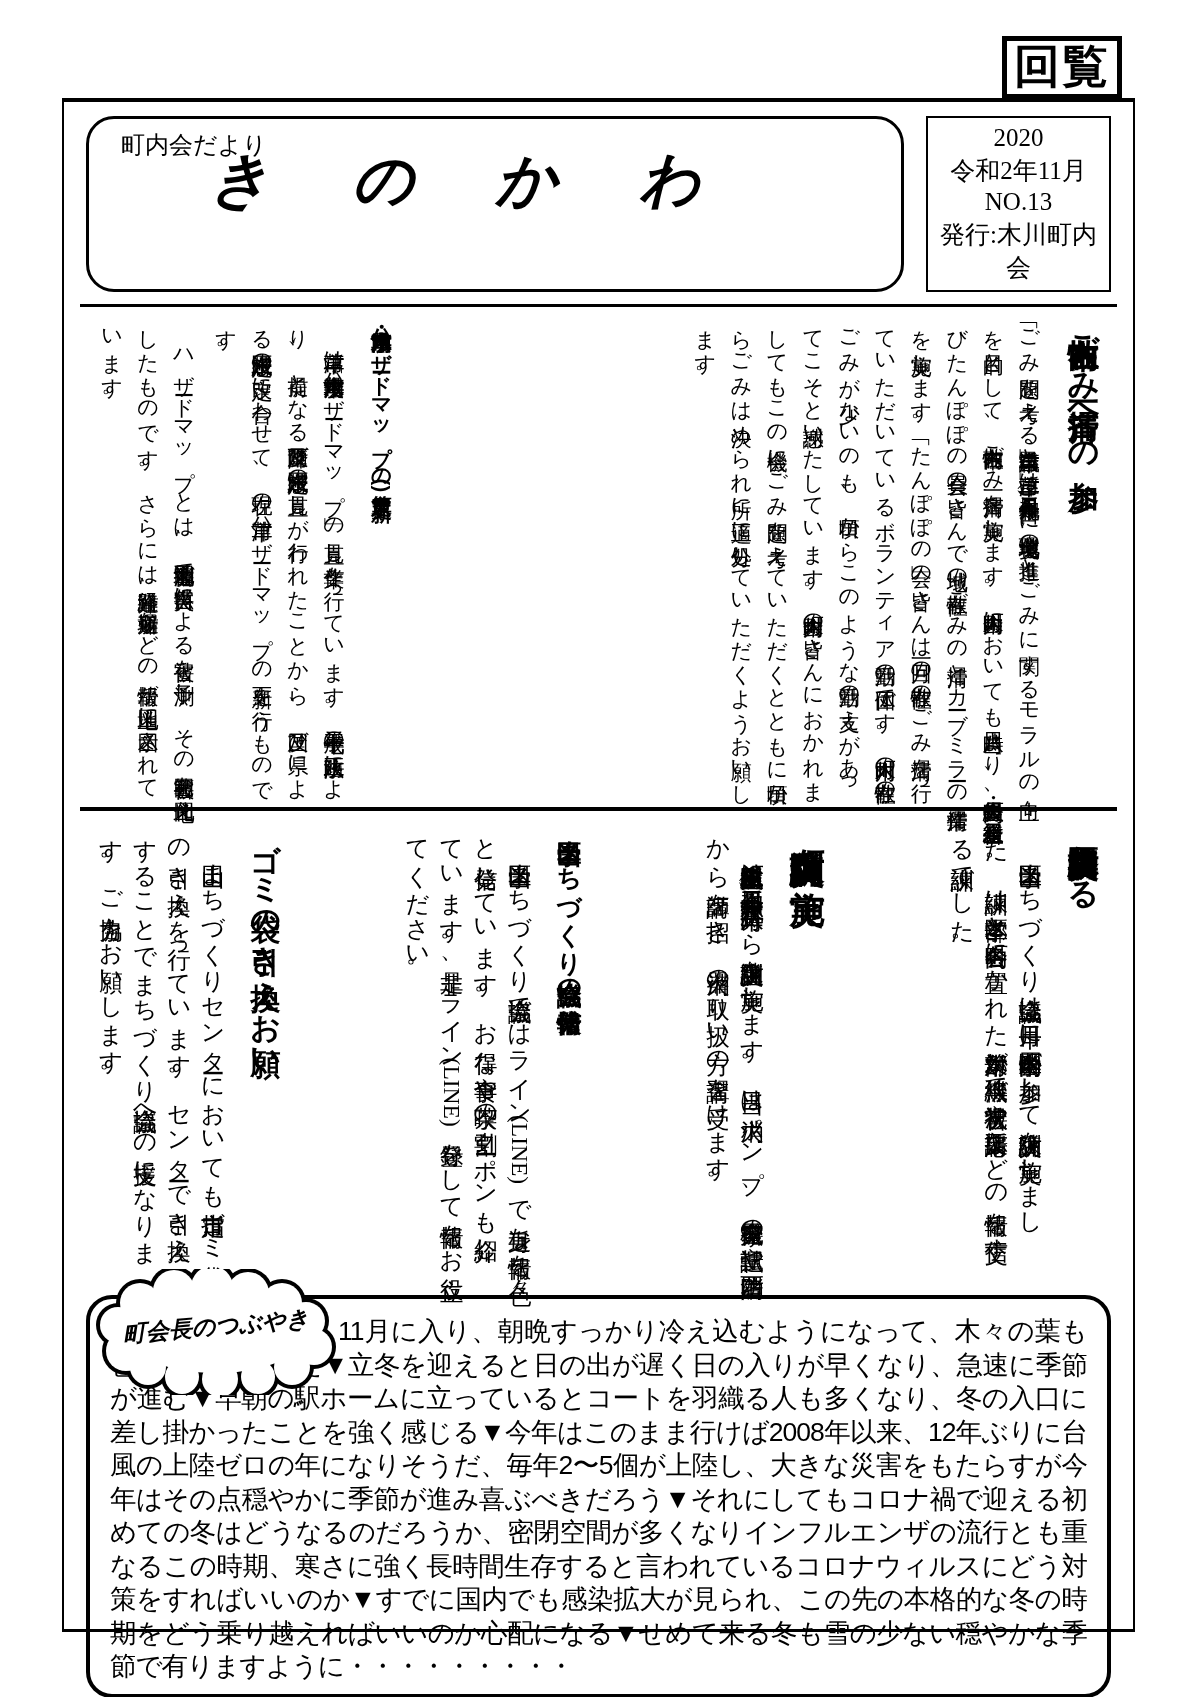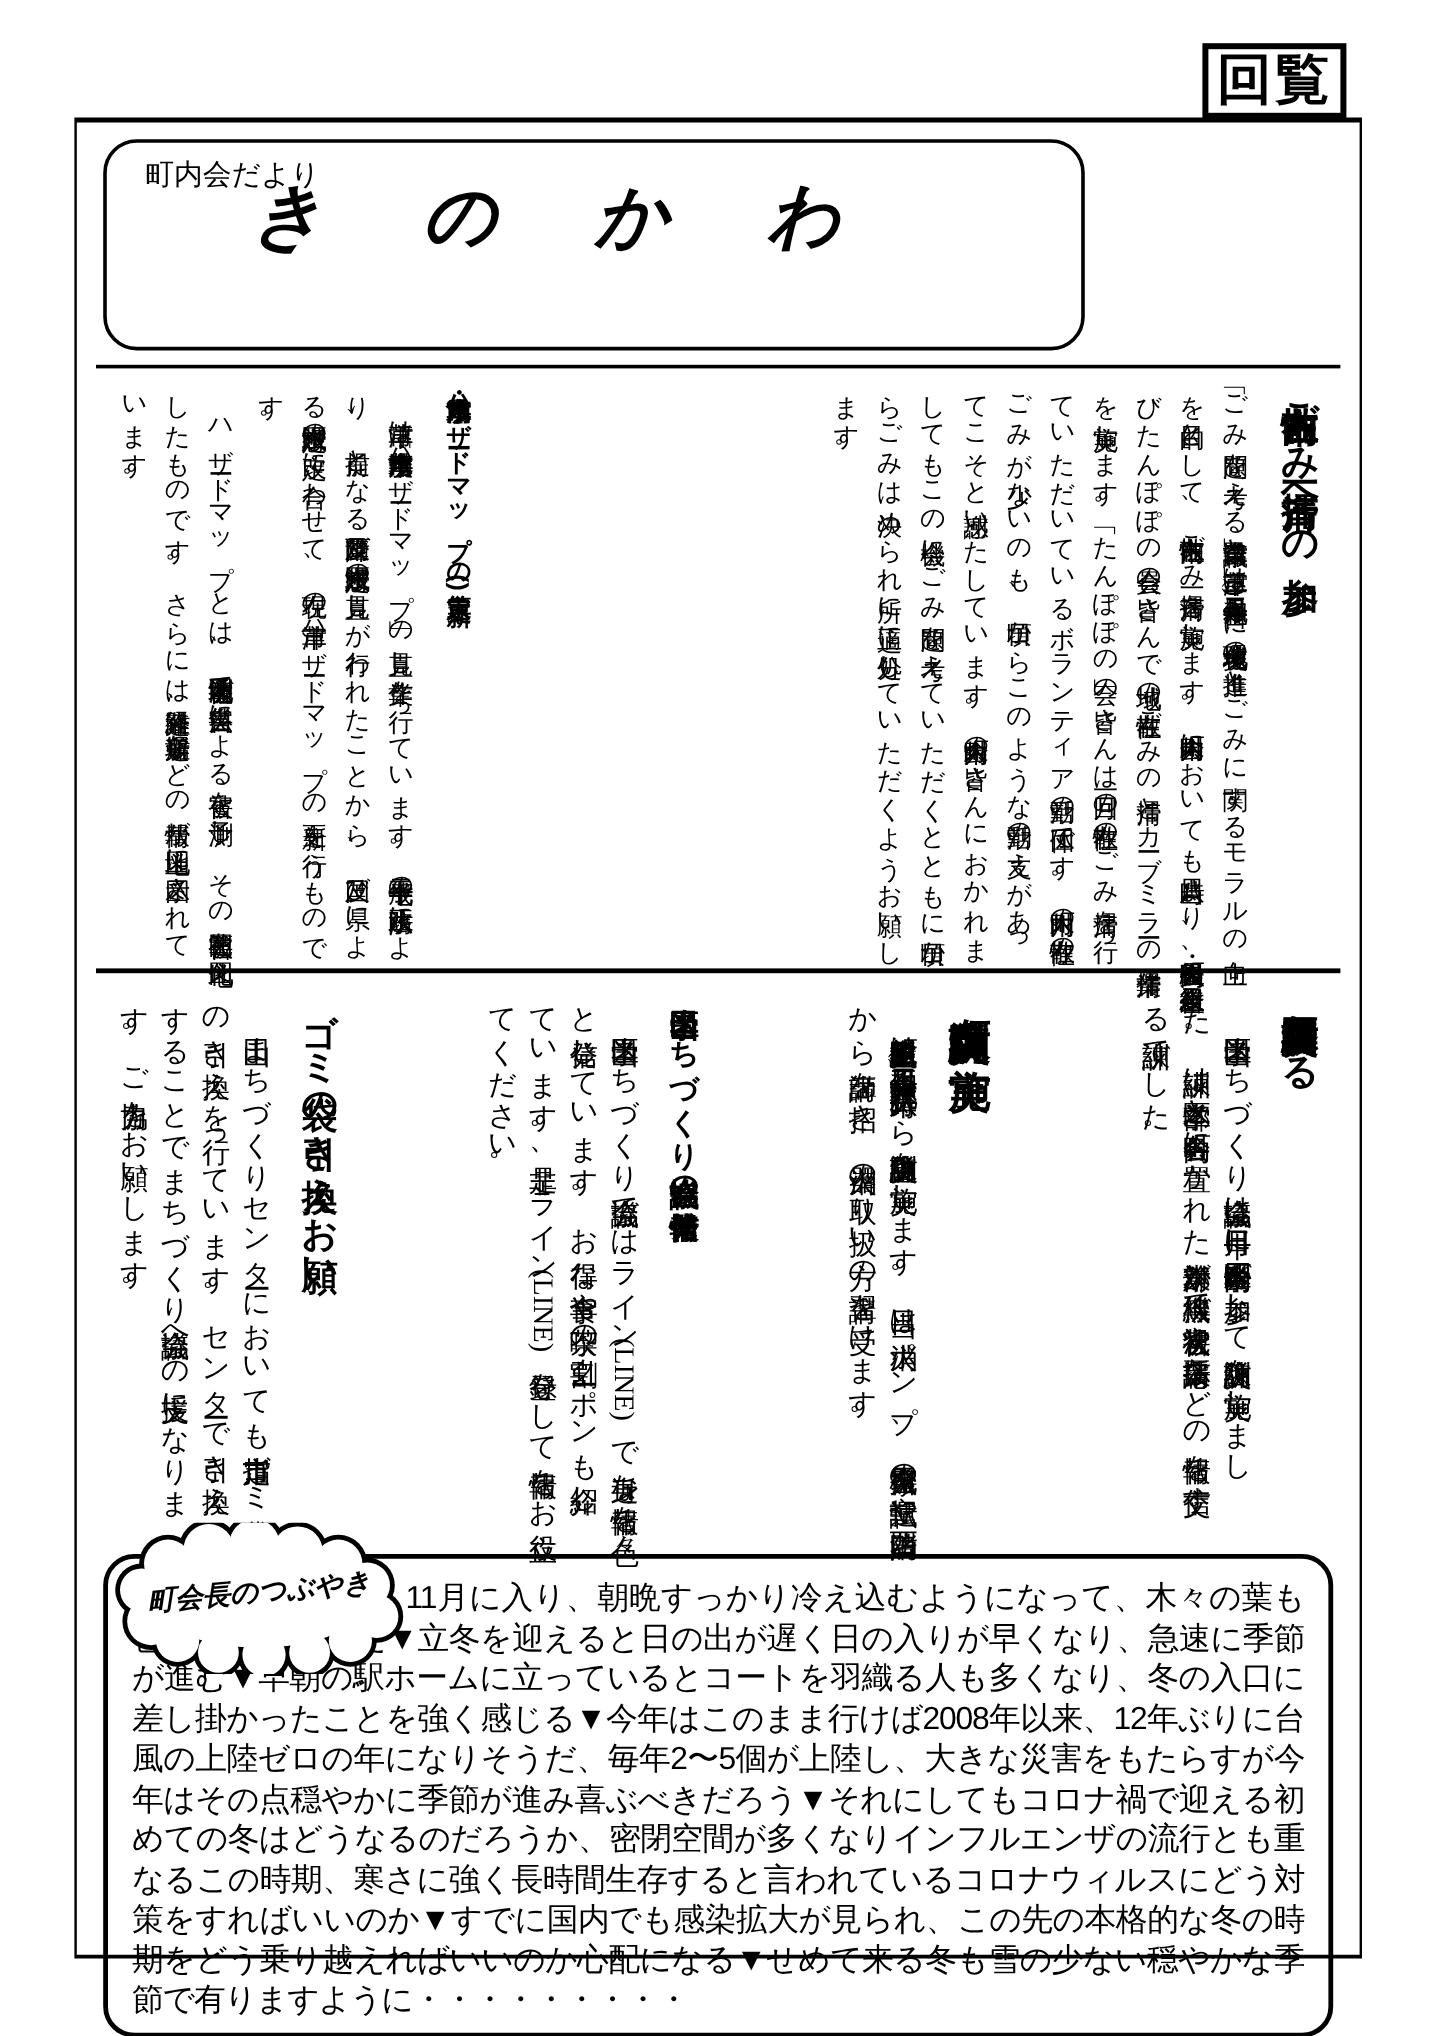--- a/index.html
+++ b/index.html
@@ -69,20 +69,26 @@
 <div class="page">
 
   <div class="kairan">回覧</div>
 
   <div class="frame">
 
     <div class="header-row">
       <div class="masthead-box">
         <div class="kicker">町内会だより</div>
         <div class="paper-title">きのかわ</div>
+      </div>
+      <div class="issue-box">
+        <div>2020</div>
+        <div>令和2年11月</div>
+        <div>NO.13</div>
+        <div>発行:木川町内会</div>
       </div>
     </div>
 
     <div class="divider d1"></div>
 
     <section class="band band1">
       <article class="article">
         <h2 class="t-xl">市内散在性ごみ一斉清掃への参加</h2>
         <p>「ごみ問題を考える草津市民会議」と「草津市」は令和二年十一月二十九日(日)に地域環境美化の推進とごみに関するモラルの向上を目的として、市内散在性ごみ一斉清掃を実施します。木川町内会においても当日八時より、町内会役員・組長、生産組合役員及びたんぽぽの会会員の皆さんで地域の散在性ごみの清掃とカーブミラーの清掃作業を実施します。「たんぽぽの会」の皆さんは月一回の散在性のごみ清掃を行っていただいているボランティア活動の団体です。木川町内の散在性のごみが少ないのも、日頃からこのような活動の支えがあってこそと感謝いたしています。木川町内会の皆さんにおかれましてもこの機会にごみ問題を考えていただくとともに日頃からごみは決められ所に適正に処分していただくようお願いします。</p>
       </article>

